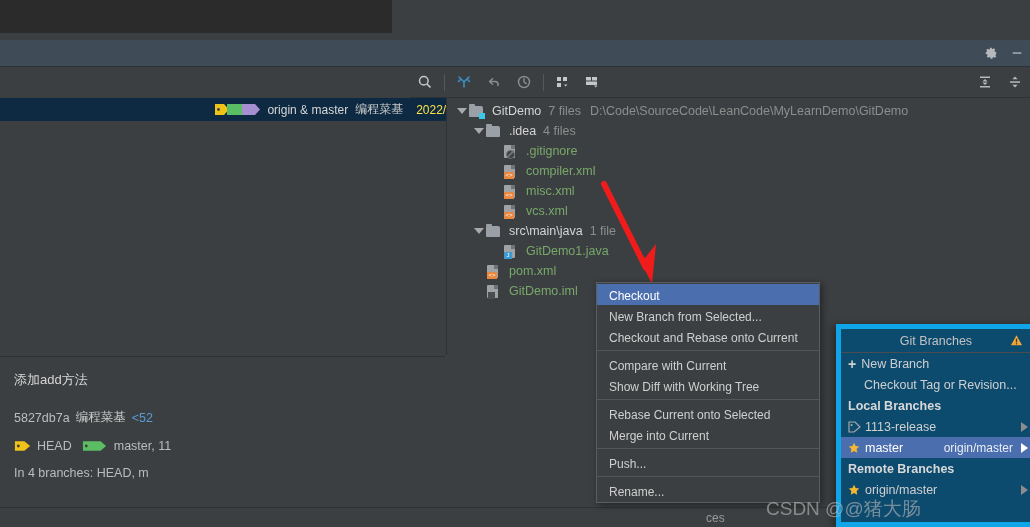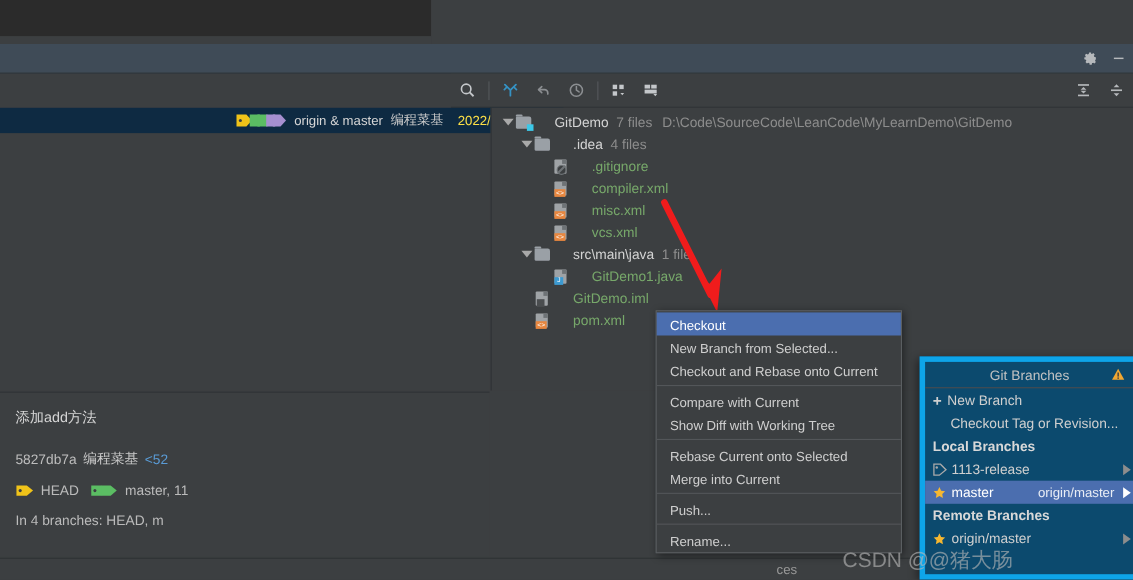--- a/index.html
+++ b/index.html
@@ -54,21 +54,21 @@
   .det-hash { color:#bdbdbd; }
   .det-email { color:#5a9bd5; }
   .det-inbranch { color:#bbbbbb; }
 
   
   .tree-pane { position:absolute; left:446px; top:98px; width:584px; height:257px;
                background:#3c3f41; border-left:1px solid #2e3235; padding-top:3px; }
   .tree-row { height:20px; display:flex; align-items:center; font-size:12.5px; white-space:nowrap; }
   .tw { width:14px; display:flex; align-items:center; justify-content:center; }
   .tw .caret { width:0;height:0;border-left:5px solid transparent;border-right:5px solid transparent;border-top:6px solid #a9a9a9; }
-  .node-name { margin-left:20px; }
+  .node-name { margin-left:8px; }
   .name-white { color:#d4d4d4; }
   .name-green { color:#77a86a; }
   .node-meta { margin-left:7px; color:#8d8d8d; }
   .node-path { margin-left:9px; color:#8d8d8d; }
 
   
   .ic { width:15px; height:15px; position:relative; flex:none; }
   .folder { width:14px;height:11px;background:#9aa0a6;border-radius:1px 2px 1px 1px; position:absolute; top:2px; left:0; }
   .folder:before { content:""; position:absolute; top:-2px; left:0; width:6px; height:2px; background:#9aa0a6; border-radius:1px 1px 0 0; }
   .badge-cyan { position:absolute; right:-1px; bottom:0px; width:6px; height:6px; background:#3cc8e8; }
@@ -319,31 +319,31 @@
           <span class="ic">
             <span class="page"></span>
             <span class="badge-blue">J</span>
           </span>
           <span class="node-name name-green">GitDemo1.java</span>
         </div>
         <div class="tree-row" style="padding-left: 25px;">
           <span class="tw"></span>
           <span class="ic">
             <span class="page"></span>
+            <span class="badge-orange">&lt;&gt;</span>
+          </span>
+          <span class="node-name name-green">pom.xml</span>
+        </div>
+        <div class="tree-row" style="padding-left: 25px;">
+          <span class="tw"></span>
+          <span class="ic">
+            <span class="page"></span>
             <span class="badge-dark"></span>
           </span>
           <span class="node-name name-green">GitDemo.iml</span>
-        </div>
-        <div class="tree-row" style="padding-left: 25px;">
-          <span class="tw"></span>
-          <span class="ic">
-            <span class="page"></span>
-            <span class="badge-orange">&lt;&gt;</span>
-          </span>
-          <span class="node-name name-green">pom.xml</span>
         </div>
       </div>
   </div>
 
   <svg class="red-arrow" width="70" height="115" viewBox="0 0 70 115">
     <path d="M4 4 L46 88" stroke="#f01c1c" stroke-width="6" fill="none" stroke-linecap="round"></path>
     <path d="M34 68 L52 104 L56 64 L45 78 Z" fill="#f01c1c"></path>
   </svg>
 
   <div class="ctx-menu">

